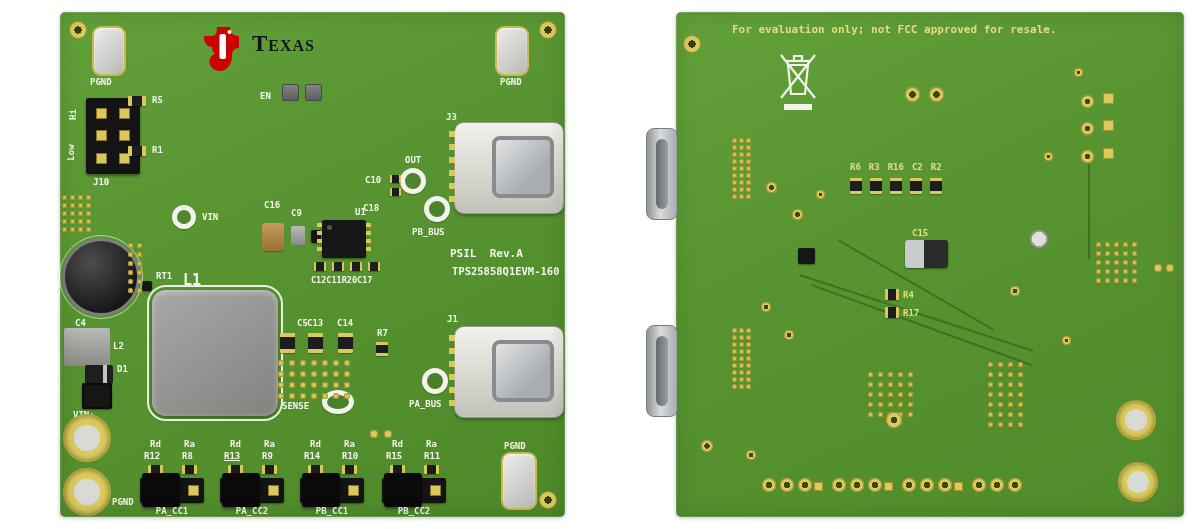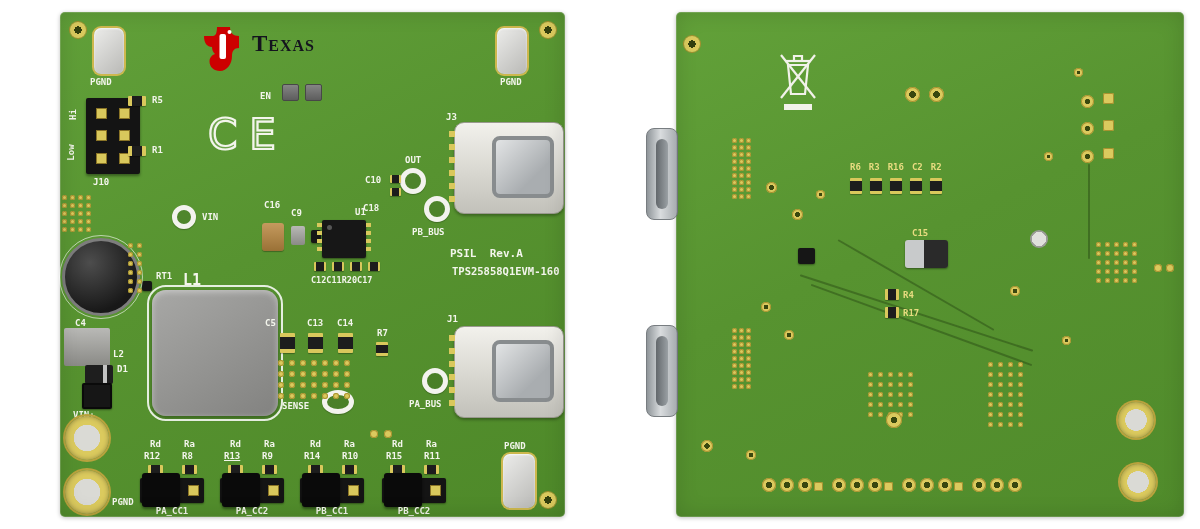--- a/index.html
+++ b/index.html
@@ -93,21 +93,20 @@
     <path d="M14 1 H27 C27 7 30 10 36 10 V22 C31 22 29 25 29 30 C29 38 24 45 17 45 C11 45 6.5 41 6.5 35.5 C6.5 31.5 9 29 12 28 C10 26 9 24 9 21 C4 21 1 17 1 10 H10 C13 10 14 6 14 1 Z" fill="#cc0000"></path>
     <rect x="16.5" y="8" width="6.5" height="25" rx="2" fill="#ffffff"></rect>
     <circle cx="26.5" cy="6" r="2" fill="#ffffff"></circle>
   </svg>
   <span class="tibrand" style="left:192px;top:20px;">Texas</span>
 
   <span class="silk" style="left:200px;top:80px;">EN</span>
   <div class="graysq" style="left:222px;top:72px;width:17px;height:17px;"></div>
   <div class="graysq" style="left:245px;top:72px;width:17px;height:17px;"></div>
 
-  <span class="ce" style="left:148px;top:102px;">CE</span>
 
   <div class="j10">
     <div class="pin"></div>
       <div class="pin"></div>
       <div class="pin"></div>
     <div class="pin"></div>
       <div class="pin"></div>
       <div class="pin"></div>
   </div>
   <span class="silk rot" style="left:8px;top:98px;">Hi</span>
@@ -161,31 +160,31 @@
   <span class="silk" style="left:251px;top:264px;font-size:8.5px;">C12C11R20C17</span>
 
   <div class="blksq" style="left:82px;top:269px;width:10px;height:10px;"></div>
   <span class="silk" style="left:96px;top:260px;">RT1</span>
   <span class="silk" style="left:123px;top:261px;font-size:15px;">L1</span>
   <div class="l1body" style="left:92px;top:278px;width:126px;height:126px;"></div>
 
   <div class="c4body" style="left:2px;top:226px;width:78px;height:78px;"></div>
   <span class="silk" style="left:15px;top:307px;">C4</span>
   <div class="graycap" style="left:4px;top:316px;width:46px;height:38px;"></div>
-  <span class="silk" style="left:53px;top:330px;margin-top:8px;">L2</span>
+  <span class="silk" style="left:53px;top:330px;">L2</span>
   <div class="el" style="left:25px;top:353px;width:28px;height:19px;border-radius:2px;background:linear-gradient(90deg,#1e1e1e 0 66%,#c3c3c3 66% 78%,#1e1e1e 78%);"></div>
   <span class="silk" style="left:57px;top:353px;">D1</span>
   <div class="blksq" style="left:22px;top:371px;width:30px;height:26px;border:2px solid #0a0a0a;"></div>
   <span class="silk" style="left:13px;top:399px;">VIN+</span>
 
   <div class="bighole" style="left:5px;top:404px;width:44px;height:44px;"></div>
   <div class="bighole" style="left:5px;top:458px;width:44px;height:44px;"></div>
   <span class="silk" style="left:52px;top:486px;">PGND</span>
 
-  <span class="silk" style="left:205px;top:307px;">C5</span>
+  <span class="silk" style="left:237px;top:307px;">C5</span>
   <span class="silk" style="left:247px;top:307px;">C13</span>
   <span class="silk" style="left:277px;top:307px;">C14</span>
   <div class="chip-v" style="left:220px;top:321px;width:15px;height:20px;"></div>
   <div class="chip-v" style="left:248px;top:321px;width:15px;height:20px;"></div>
   <div class="chip-v" style="left:278px;top:321px;width:15px;height:20px;"></div>
   <span class="silk" style="left:317px;top:317px;">R7</span>
   <div class="chip-v" style="left:316px;top:330px;width:12px;height:14px;"></div>
 
   <span class="silk" style="left:222px;top:390px;">SENSE</span>
   <div class="tp" style="left:262px;top:378px;width:32px;height:24px;"></div>
@@ -321,20 +320,21 @@
     <div class="via" style="left: 251px; top: 381px; width: 6px; height: 6px;"></div>
     <div class="via" style="left: 262px; top: 381px; width: 6px; height: 6px;"></div>
     <div class="via" style="left: 273px; top: 381px; width: 6px; height: 6px;"></div>
     <div class="via" style="left: 284px; top: 381px; width: 6px; height: 6px;"></div>
     <div class="via" style="left: 310px; top: 418px; width: 8px; height: 8px;"></div>
     <div class="via" style="left: 324px; top: 418px; width: 8px; height: 8px;"></div>
   </div>
 
 <div class="board board-back">
 
+  <span class="ysilk" style="left:56px;top:12px;font-size:11px;">For evaluation only; not FCC approved for resale.</span>
 
   <svg class="el" style="left:100px;top:36px;" width="44" height="66" viewBox="0 0 44 66">
     <g stroke="#f2f2ea" stroke-width="2.2" fill="none">
       <path d="M9 13 H35"></path>
       <path d="M18 13 V8 H26 V13"></path>
       <path d="M12 17 L15 46 H29 L32 17 Z"></path>
       <path d="M5 7 L39 50"></path>
       <path d="M39 7 L5 50"></path>
     </g>
     <rect x="8" y="56" width="28" height="6" fill="#f2f2ea"></rect>

